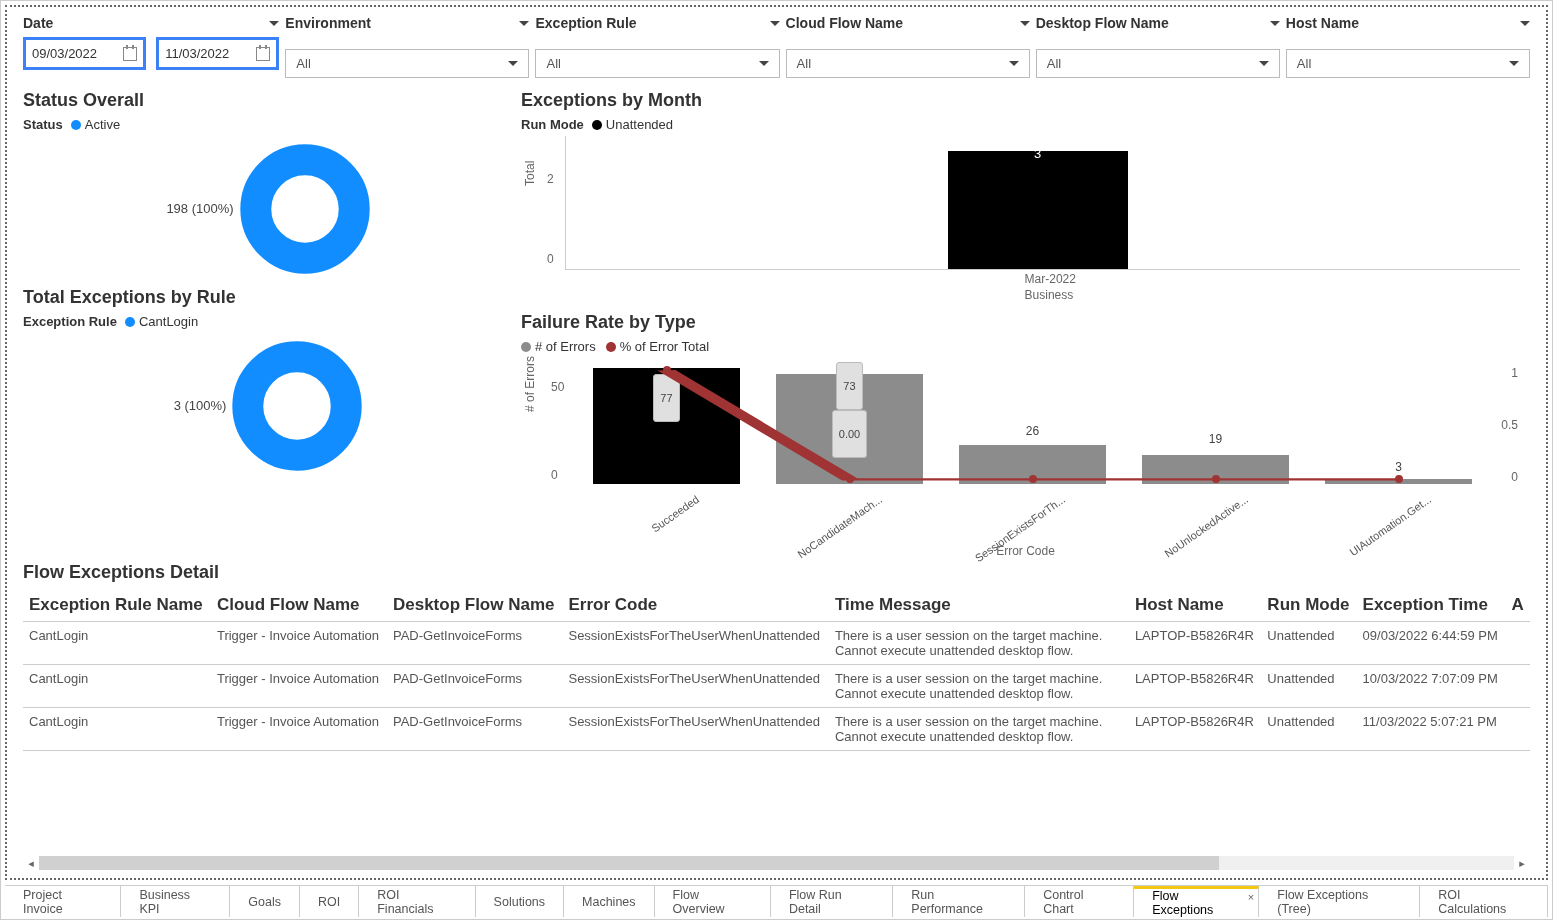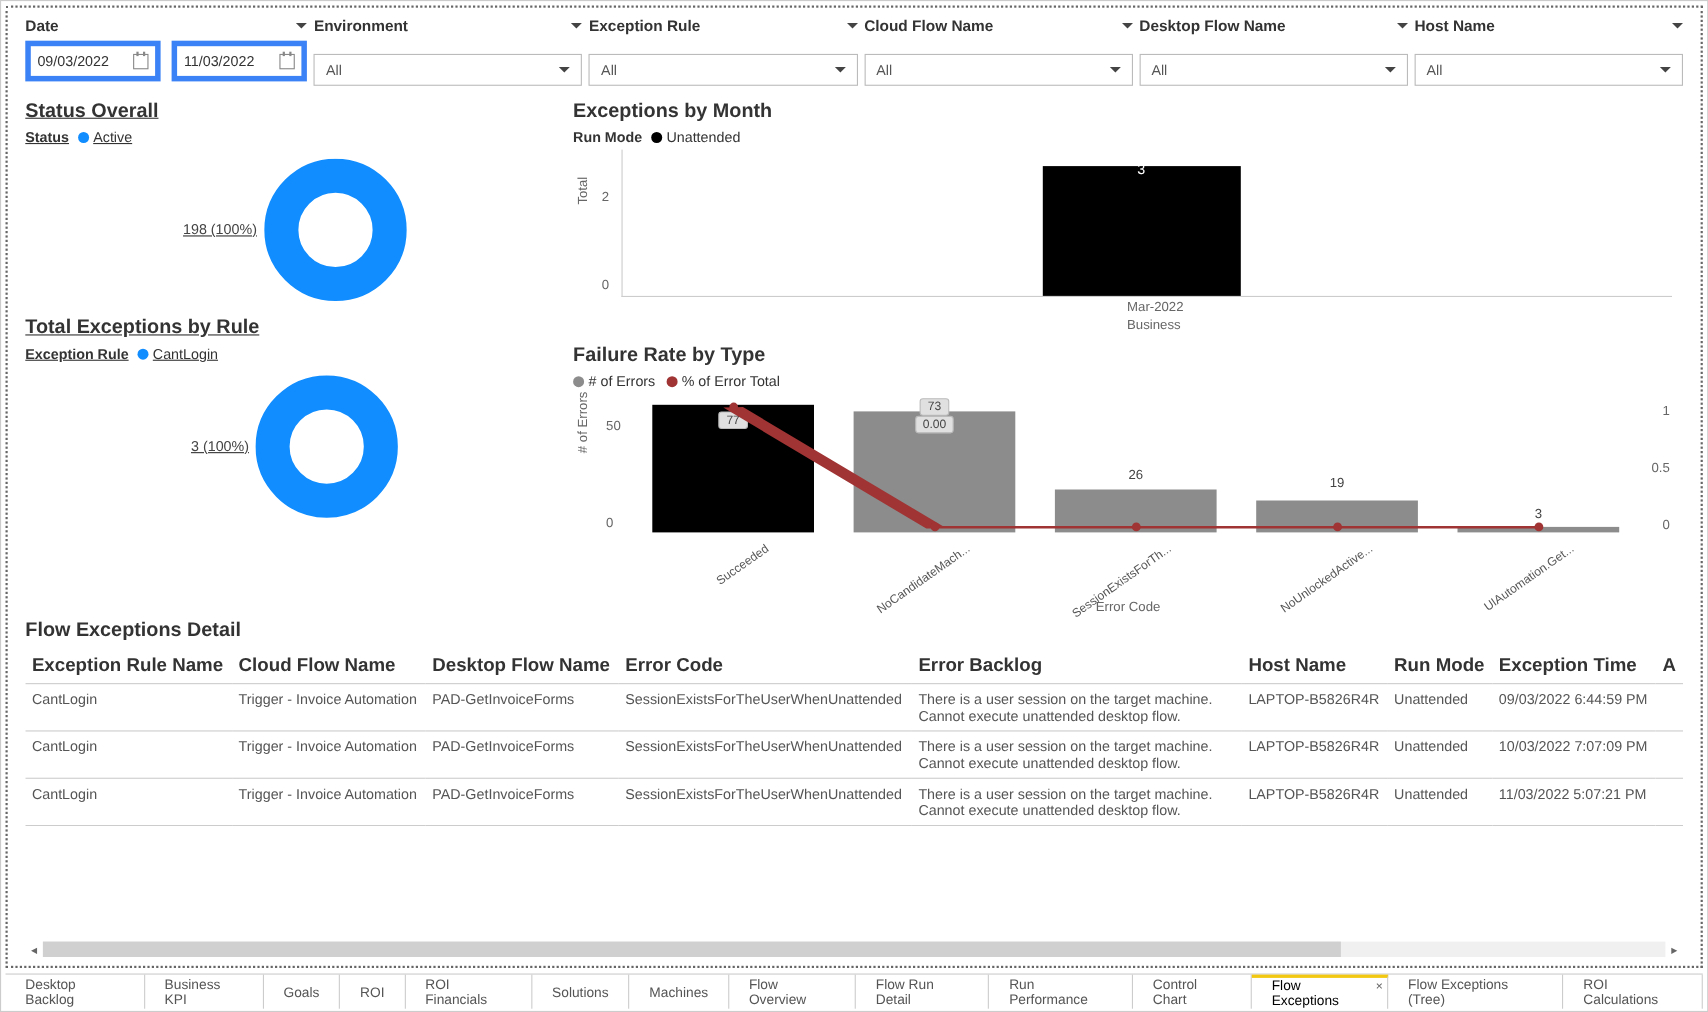--- a/index.html
+++ b/index.html
@@ -5,52 +5,52 @@
 * { box-sizing: border-box; margin: 0; padding: 0; }
 body { font-family: "Segoe UI", Arial, sans-serif; font-size: 13px; color: #333; background: #fff; }
 .outer { width: 1553px; height: 920px; position: relative; border: 1px solid #ccc; }
 .canvas { position: absolute; inset: 0; bottom: 35px; border: 2px dotted #666; margin: 4px; overflow: hidden; }
 .filters { display: flex; gap: 6px; padding: 6px 16px 2px 16px; }
 .filter-block { flex: 1; display: flex; flex-direction: column; }
 .filter-block.date { flex: 1.05; }
 .filter-hdr { display: flex; justify-content: space-between; align-items: center; font-weight: 600; font-size: 14px; padding: 2px 0; }
 .chev { width: 0; height: 0; border-left: 5px solid transparent; border-right: 5px solid transparent; border-top: 5px solid #444; }
 .date-inputs { display: flex; gap: 10px; margin-top: 4px; }
-.date-box { flex: 1; border: 5px solid #3b82f6; padding: 6px 6px; display: flex; justify-content: space-between; align-items: flex-end; font-size: 13px; }
+.date-box { flex: 1; border: 3px solid #3b82f6; padding: 6px 6px; display: flex; justify-content: space-between; align-items: flex-end; font-size: 13px; }
 .cal { width: 14px; height: 14px; position: relative; border: 1px solid #888; }
 .cal:before { content:""; position:absolute; top:-3px; left:2px; width:2px; height:4px; background:#888; }
 .cal:after { content:""; position:absolute; top:-3px; right:2px; width:2px; height:4px; background:#888; }
 .dd { border: 1px solid #bbb; padding: 6px 10px; display: flex; justify-content: space-between; align-items: center; margin-top: 16px; color:#555; }
 .content { display: grid; grid-template-columns: 490px 1fr; padding: 10px 16px 0 16px; column-gap: 8px; }
 .sec-title { font-size: 18px; font-weight: 600; margin-bottom: 6px; }
 .legend { font-size: 13px; display: flex; align-items: center; gap: 4px; margin-bottom: 4px; }
 .legend .lab { font-weight: 600; margin-right: 4px; }
 .dot { width: 10px; height: 10px; border-radius: 50%; display: inline-block; }
 .dot.blue { background: #118DFF; }
 .dot.black { background: #000; }
 .dot.gray { background: #8c8c8c; }
 .dot.red { background: #a03333; }
 .donut-wrap { display: flex; align-items: center; justify-content: center; height: 145px; gap: 6px; }
 .donut { width: 130px; height: 130px; }
 .donut-lbl { font-size: 13px; color: #444; }
-.left-col { display: flex; flex-direction: column; text-decoration: underline; }
+.left-col { display: flex; flex-direction: column; }
 .right-col { display: flex; flex-direction: column; }
 .bar-chart { position: relative; height: 170px; margin-top: 4px; }
 .bar-area { position: absolute; left: 44px; right: 10px; top: 0; bottom: 36px; border-left:1px solid #ccc; border-bottom:1px solid #ccc;}
 .bar { position: absolute; bottom: 0; background: #000; }
 .bar-lbl { position: absolute; width: 180px; text-align: center; color: #fff; font-size: 13px; }
 .axis-lbl { position: absolute; font-size: 12px; color: #666; }
 .y-title { position: absolute; left: 2px; top: 50px; transform: rotate(-90deg); transform-origin: left top; font-size: 12px; color:#666;}
 .combo-chart { position: relative; height: 200px; }
 .combo-area { position: absolute; left: 54px; right: 40px; top: 10px; bottom: 74px; }
 .cbar { position: absolute; bottom: 0; }
 .cbar.black { background: #000; }
 .cbar.gray { background: #8c8c8c; }
 .val-lbl { position: absolute; font-size: 12px; color: #444; text-align:center;}
-.val-box { display:inline-block; background:#e0e0e0; border:1px solid #bbb; border-radius:3px; padding:1px 6px; font-size:11px; }
+.val-box { display:inline-block; background:#e0e0e0; border:1px solid #bbb; border-radius:3px; padding:17px 6px; font-size:11px; }
 .cat-lbl { position: absolute; font-size: 11px; color: #555; white-space: nowrap; transform: rotate(-35deg); transform-origin: top right; text-align: right;}
 .line-pt { position: absolute; width: 8px; height: 8px; background:#a03333; border-radius:50%; transform: translate(-50%,-50%);}
 .detail { padding: 4px 16px 0 16px; }
 .table { width: 100%; border-collapse: collapse; font-size: 13px; }
 .table th { text-align: left; font-weight: 600; padding: 6px 6px; border-bottom: 1px solid #ccc; font-size: 17px;}
 .table td { padding: 6px 6px; border-bottom: 1px solid #ccc; vertical-align: top; color:#555;}
 .scroll-wrap { overflow-x: auto; margin-top:4px;}
 .tabs { position: absolute; left: 4px; right: 4px; bottom: 2px; height: 32px; display: flex; border-top: 1px solid #ccc; background:#fff;}
 .tab { padding: 6px 18px; border-right: 1px solid #ccc; font-size: 12.5px; color:#555; cursor:pointer; display:flex; align-items:center; position:relative;}
 .tab.active { border-top: 3px solid #F2C811; color:#000; font-weight:500;}
@@ -242,21 +242,21 @@
 <div class="detail">
   <div class="sec-title">Flow Exceptions Detail</div>
   <div class="scroll-wrap">
     <table class="table">
       <thead>
               <tr>
         <th>Exception Rule Name</th>
         <th>Cloud Flow Name</th>
         <th>Desktop Flow Name</th>
         <th>Error Code</th>
-        <th style="width:300px;">Error Backlog</th>
+        <th style="width:300px;">Time Message</th>
         <th>Host Name</th>
         <th>Run Mode</th>
         <th>Exception Time</th>
         <th>A</th>
       </tr>
             </thead>
       <tbody id="detail-body">
               <tr>
                 <td>CantLogin</td>
                 <td>Trigger - Invoice Automation</td>
@@ -299,21 +299,21 @@
   <div class="arrow">◂</div>
   <div class="track">
           <div class="thumb"></div>
         </div>
   <div class="arrow">▸</div>
 </div>
 
 </div>
 
 <div class="tabs" id="tabs">
-      <div class="tab">Desktop Backlog</div>
+      <div class="tab">Project Invoice</div>
       <div class="tab">Business KPI</div>
       <div class="tab">Goals</div>
       <div class="tab">ROI</div>
       <div class="tab">ROI Financials</div>
       <div class="tab">Solutions</div>
       <div class="tab">Machines</div>
       <div class="tab">Flow Overview</div>
       <div class="tab">Flow Run Detail</div>
       <div class="tab">Run Performance</div>
       <div class="tab">Control Chart</div>

